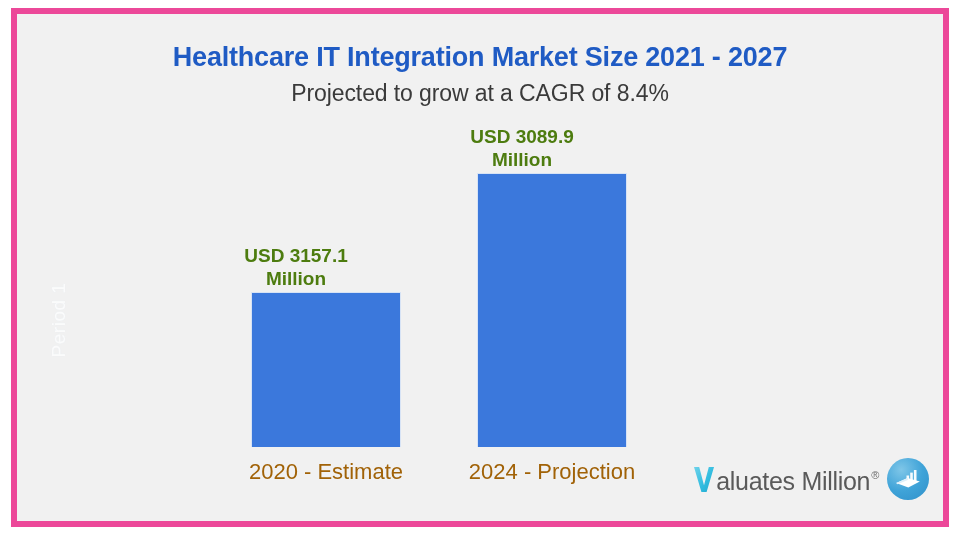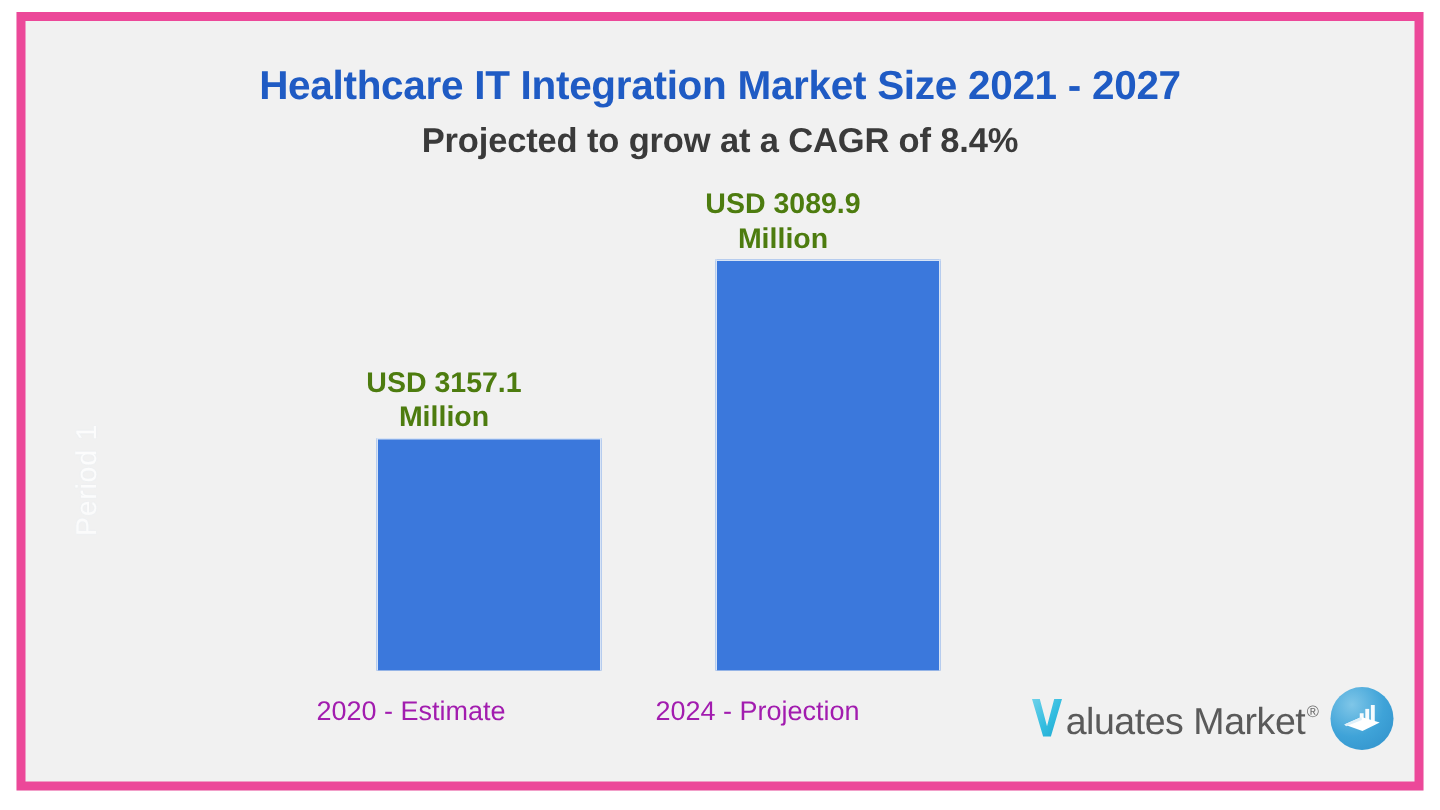--- a/index.html
+++ b/index.html
@@ -43,21 +43,21 @@
     white-space: nowrap;
   }
 
   #chart-subtitle {
     position: absolute;
     left: 0;
     top: 66px;
     width: 100%;
     text-align: center;
     font-size: 23px;
-    font-weight: bold;
+    font-weight: normal;
     color: #3a3a3a;
     letter-spacing: -0.1px;
     white-space: nowrap;
   }
 
   
   #axis-watermark {
     position: absolute;
     left: -8px;
     top: 295px;
@@ -100,23 +100,24 @@
     font-weight: bold;
     color: #4d7c0f;
     line-height: 1.25;
     white-space: pre-line;
   }
 
   .bar-cat-label {
     position: absolute;
     bottom: 36px;
     width: 230px;
-    font-size: 18px;
+    text-align: center;
+    font-size: 22px;
     font-weight: normal;
-    color: #a21caf;
+    color: #a16207;
     white-space: nowrap;
   }
 
   
   #bar-1-rect  { left: 234px; height: 161px; }
   #bar-1-value { left: 164px; bottom: 236px; }
   #bar-1-cat   { left: 194px; }
 
   
   #bar-2-rect  { left: 460px; height: 274px; }
@@ -205,21 +206,21 @@
           <defs>
             <linearGradient id="vgrad" x1="0" y1="0" x2="1" y2="1">
               <stop offset="0%" stop-color="#6ed2ea"></stop>
               <stop offset="55%" stop-color="#33bde0"></stop>
               <stop offset="100%" stop-color="#1fa8cf"></stop>
             </linearGradient>
           </defs>
           <path d="M1 1 L6.2 1 L11 19.2 L15.8 1 L21 1 L13.6 26 L8.4 26 Z" fill="url(#vgrad)"></path>
         </svg>
       </span>
-      <span>aluates Market</span>
+      <span>aluates Million</span>
       <span id="brand-reg-mark">®</span>
     </div>
 
     <div id="brand-badge">
       <svg width="30" height="30" viewBox="0 0 30 30" xmlns="http://www.w3.org/2000/svg">
 
         <rect x="13.5" y="11.5" width="2.6" height="7.2" fill="#ffffff" opacity="0.95"></rect>
         <rect x="17.2" y="8.6" width="2.6" height="10.1" fill="#ffffff" opacity="0.95"></rect>
         <rect x="20.9" y="6.0" width="2.6" height="12.7" fill="#ffffff" opacity="0.95"></rect>
 

